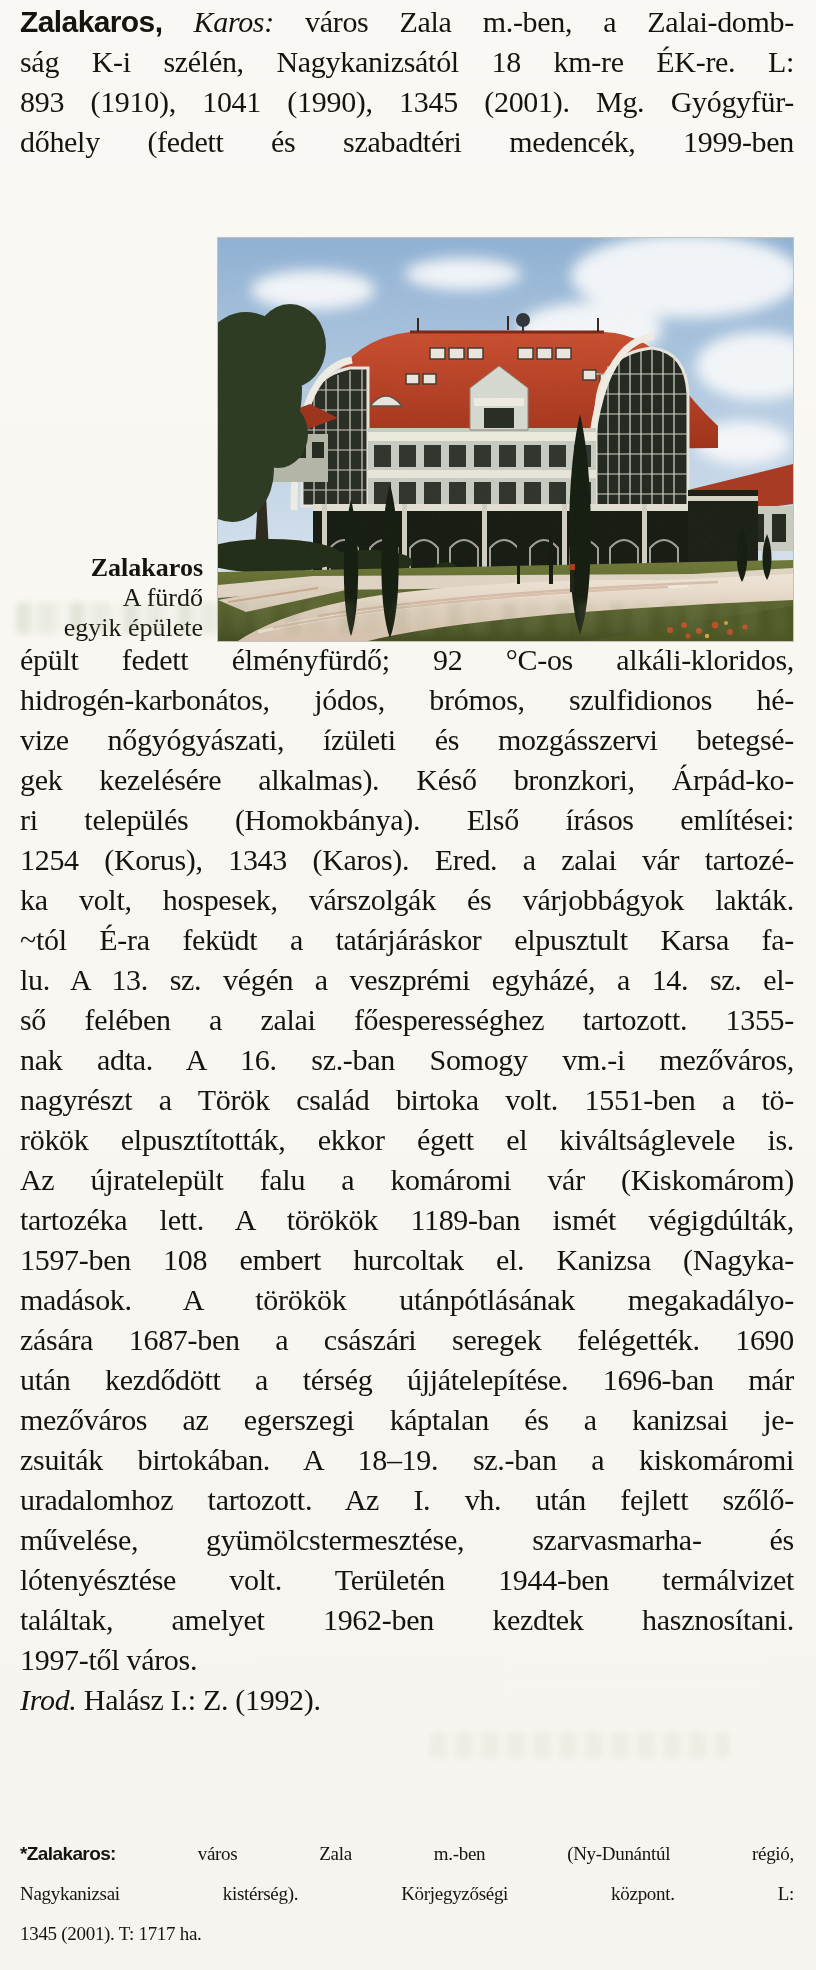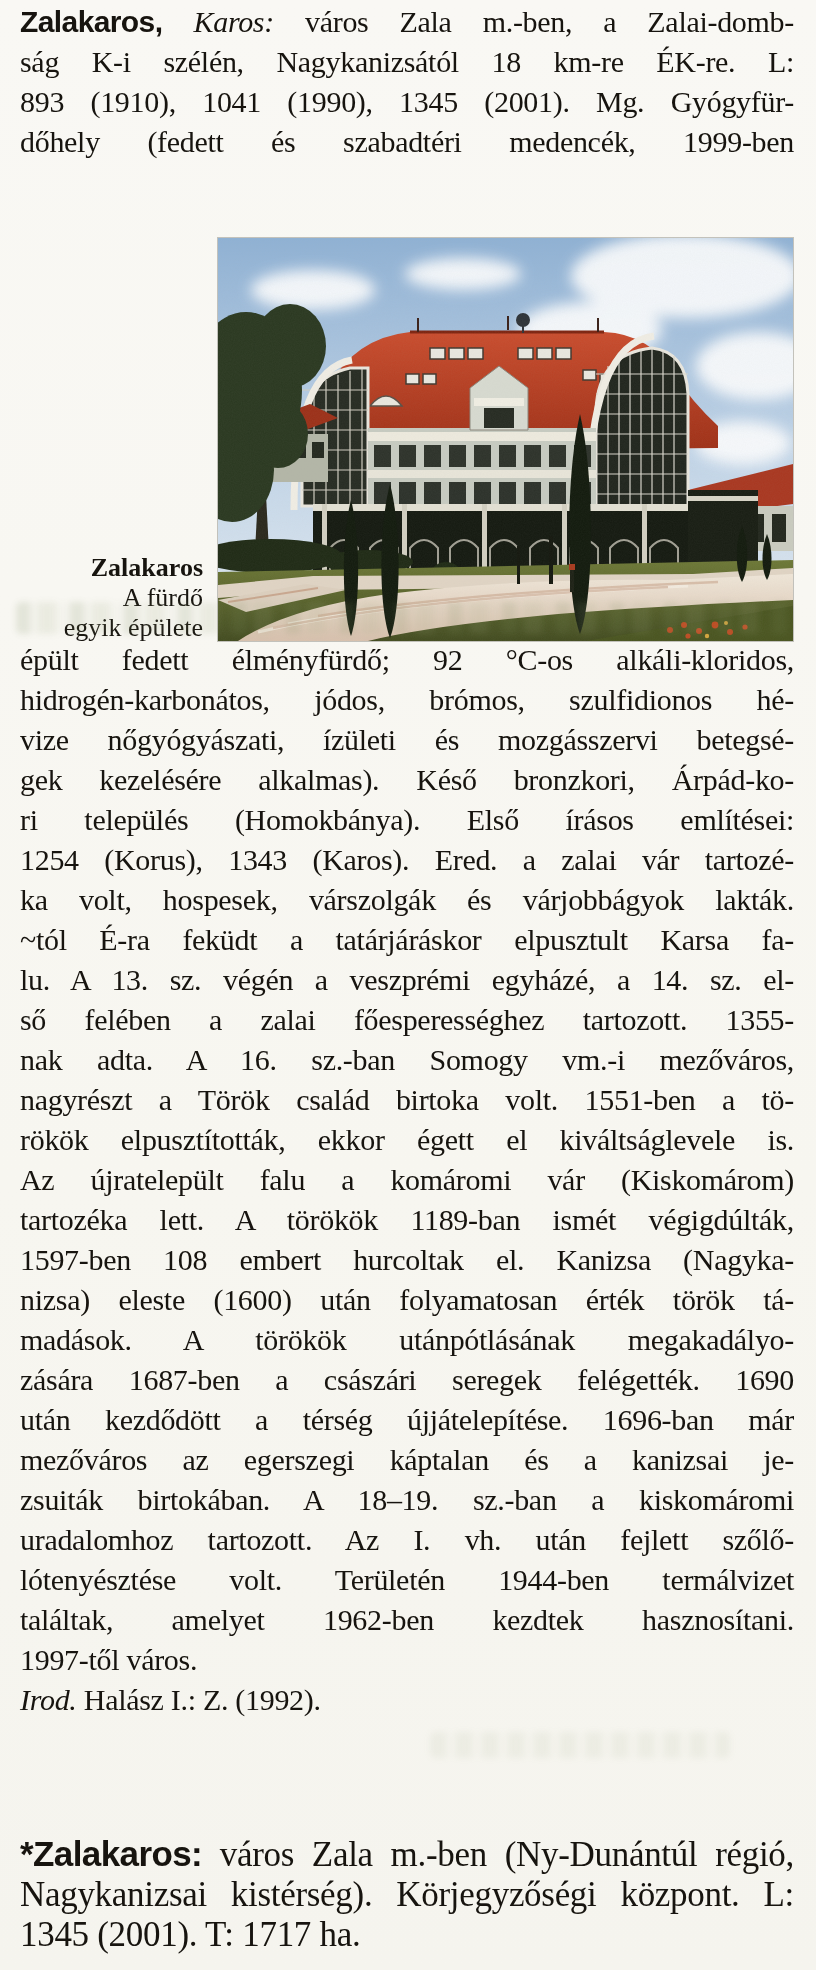--- a/index.html
+++ b/index.html
@@ -5,21 +5,21 @@
   html,body{margin:0;padding:0;background:#e9e8e2;}
   .page{position:relative;width:816px;height:1970px;overflow:hidden;
         background:linear-gradient(180deg,#f9f8f4 0%,#f7f6f0 60%,#f5f4ee 100%);
         font-family:"Liberation Serif",serif;color:#17140f;}
   .textblock{position:absolute;left:20px;width:774px;}
   .entry-head{top:2px;}
   .body-text{top:640px;}
   .entry-secondary{top:1834px;}
   .line{font-size:30px;line-height:40px;letter-spacing:-0.3px;white-space:normal;}
   .line.j{text-align:justify;text-align-last:justify;-moz-text-align-last:justify;text-justify:inter-word;}
-  .entry-secondary .line{font-size:35px;}
+  .entry-secondary .line{font-size:19px;}
   .s-b{font-family:"Liberation Sans",sans-serif;font-weight:700;letter-spacing:-0.6px;}
   .s-i{font-style:italic;}
   .s-cb{font-weight:700;}
   .figure{position:absolute;top:192px;left:0;width:816px;height:403px;margin-top:46px;}
   .photo{position:absolute;left:218px;top:0;width:575px;height:403px;display:block;
          outline:1px solid rgba(70,70,60,0.3);}
   .photo-caption{position:absolute;left:0;right:613px;bottom:-2px;}
   .photo-caption .line{font-size:26px;line-height:30px;letter-spacing:0;text-align:right;}
   .bleed{position:absolute;left:16px;top:602px;width:776px;height:32px;border-radius:5px;
          background:repeating-linear-gradient(90deg,
@@ -270,27 +270,27 @@
       <div class="line j"><span>ka volt, hospesek, várszolgák és várjobbágyok lakták.</span></div>
       <div class="line j"><span>~tól É-ra feküdt a tatárjáráskor elpusztult Karsa fa-</span></div>
       <div class="line j"><span>lu. A 13. sz. végén a veszprémi egyházé, a 14. sz. el-</span></div>
       <div class="line j"><span>ső felében a zalai főesperességhez tartozott. 1355-</span></div>
       <div class="line j"><span>nak adta. A 16. sz.-ban Somogy vm.-i mezőváros,</span></div>
       <div class="line j"><span>nagyrészt a Török család birtoka volt. 1551-ben a tö-</span></div>
       <div class="line j"><span>rökök elpusztították, ekkor égett el kiváltságlevele is.</span></div>
       <div class="line j"><span>Az újratelepült falu a komáromi vár (Kiskomárom)</span></div>
       <div class="line j"><span>tartozéka lett. A törökök 1189-ban ismét végigdúlták,</span></div>
       <div class="line j"><span>1597-ben 108 embert hurcoltak el. Kanizsa (Nagyka-</span></div>
-      <div class="line j"><span>nizsa) eleste (1600) után folyamatosan érték török tá-</span></div>
       <div class="line j"><span>madások. A törökök utánpótlásának megakadályo-</span></div>
       <div class="line j"><span>zására 1687-ben a császári seregek felégették. 1690</span></div>
       <div class="line j"><span>után kezdődött a térség újjátelepítése. 1696-ban már</span></div>
       <div class="line j"><span>mezőváros az egerszegi káptalan és a kanizsai je-</span></div>
       <div class="line j"><span>zsuiták birtokában. A 18–19. sz.-ban a kiskomáromi</span></div>
       <div class="line j"><span>uradalomhoz tartozott. Az I. vh. után fejlett szőlő-</span></div>
+      <div class="line j"><span>művelése, gyümölcstermesztése, szarvasmarha- és</span></div>
       <div class="line j"><span>lótenyésztése volt. Területén 1944-ben termálvizet</span></div>
       <div class="line j"><span>találtak, amelyet 1962-ben kezdtek hasznosítani.</span></div>
       <div class="line"><span>1997-től város.</span></div>
       <div class="line"><span class="s-i">Irod.</span><span> Halász I.: Z. (1992).</span></div>
     </div>
 
   <div class="textblock entry-secondary">
       <div class="line j"><span class="s-b">*Zalakaros:</span><span> város Zala m.-ben (Ny-Dunántúl régió,</span></div>
       <div class="line j"><span>Nagykanizsai kistérség). Körjegyzőségi központ. L:</span></div>
       <div class="line"><span>1345 (2001). T: 1717 ha.</span></div>

